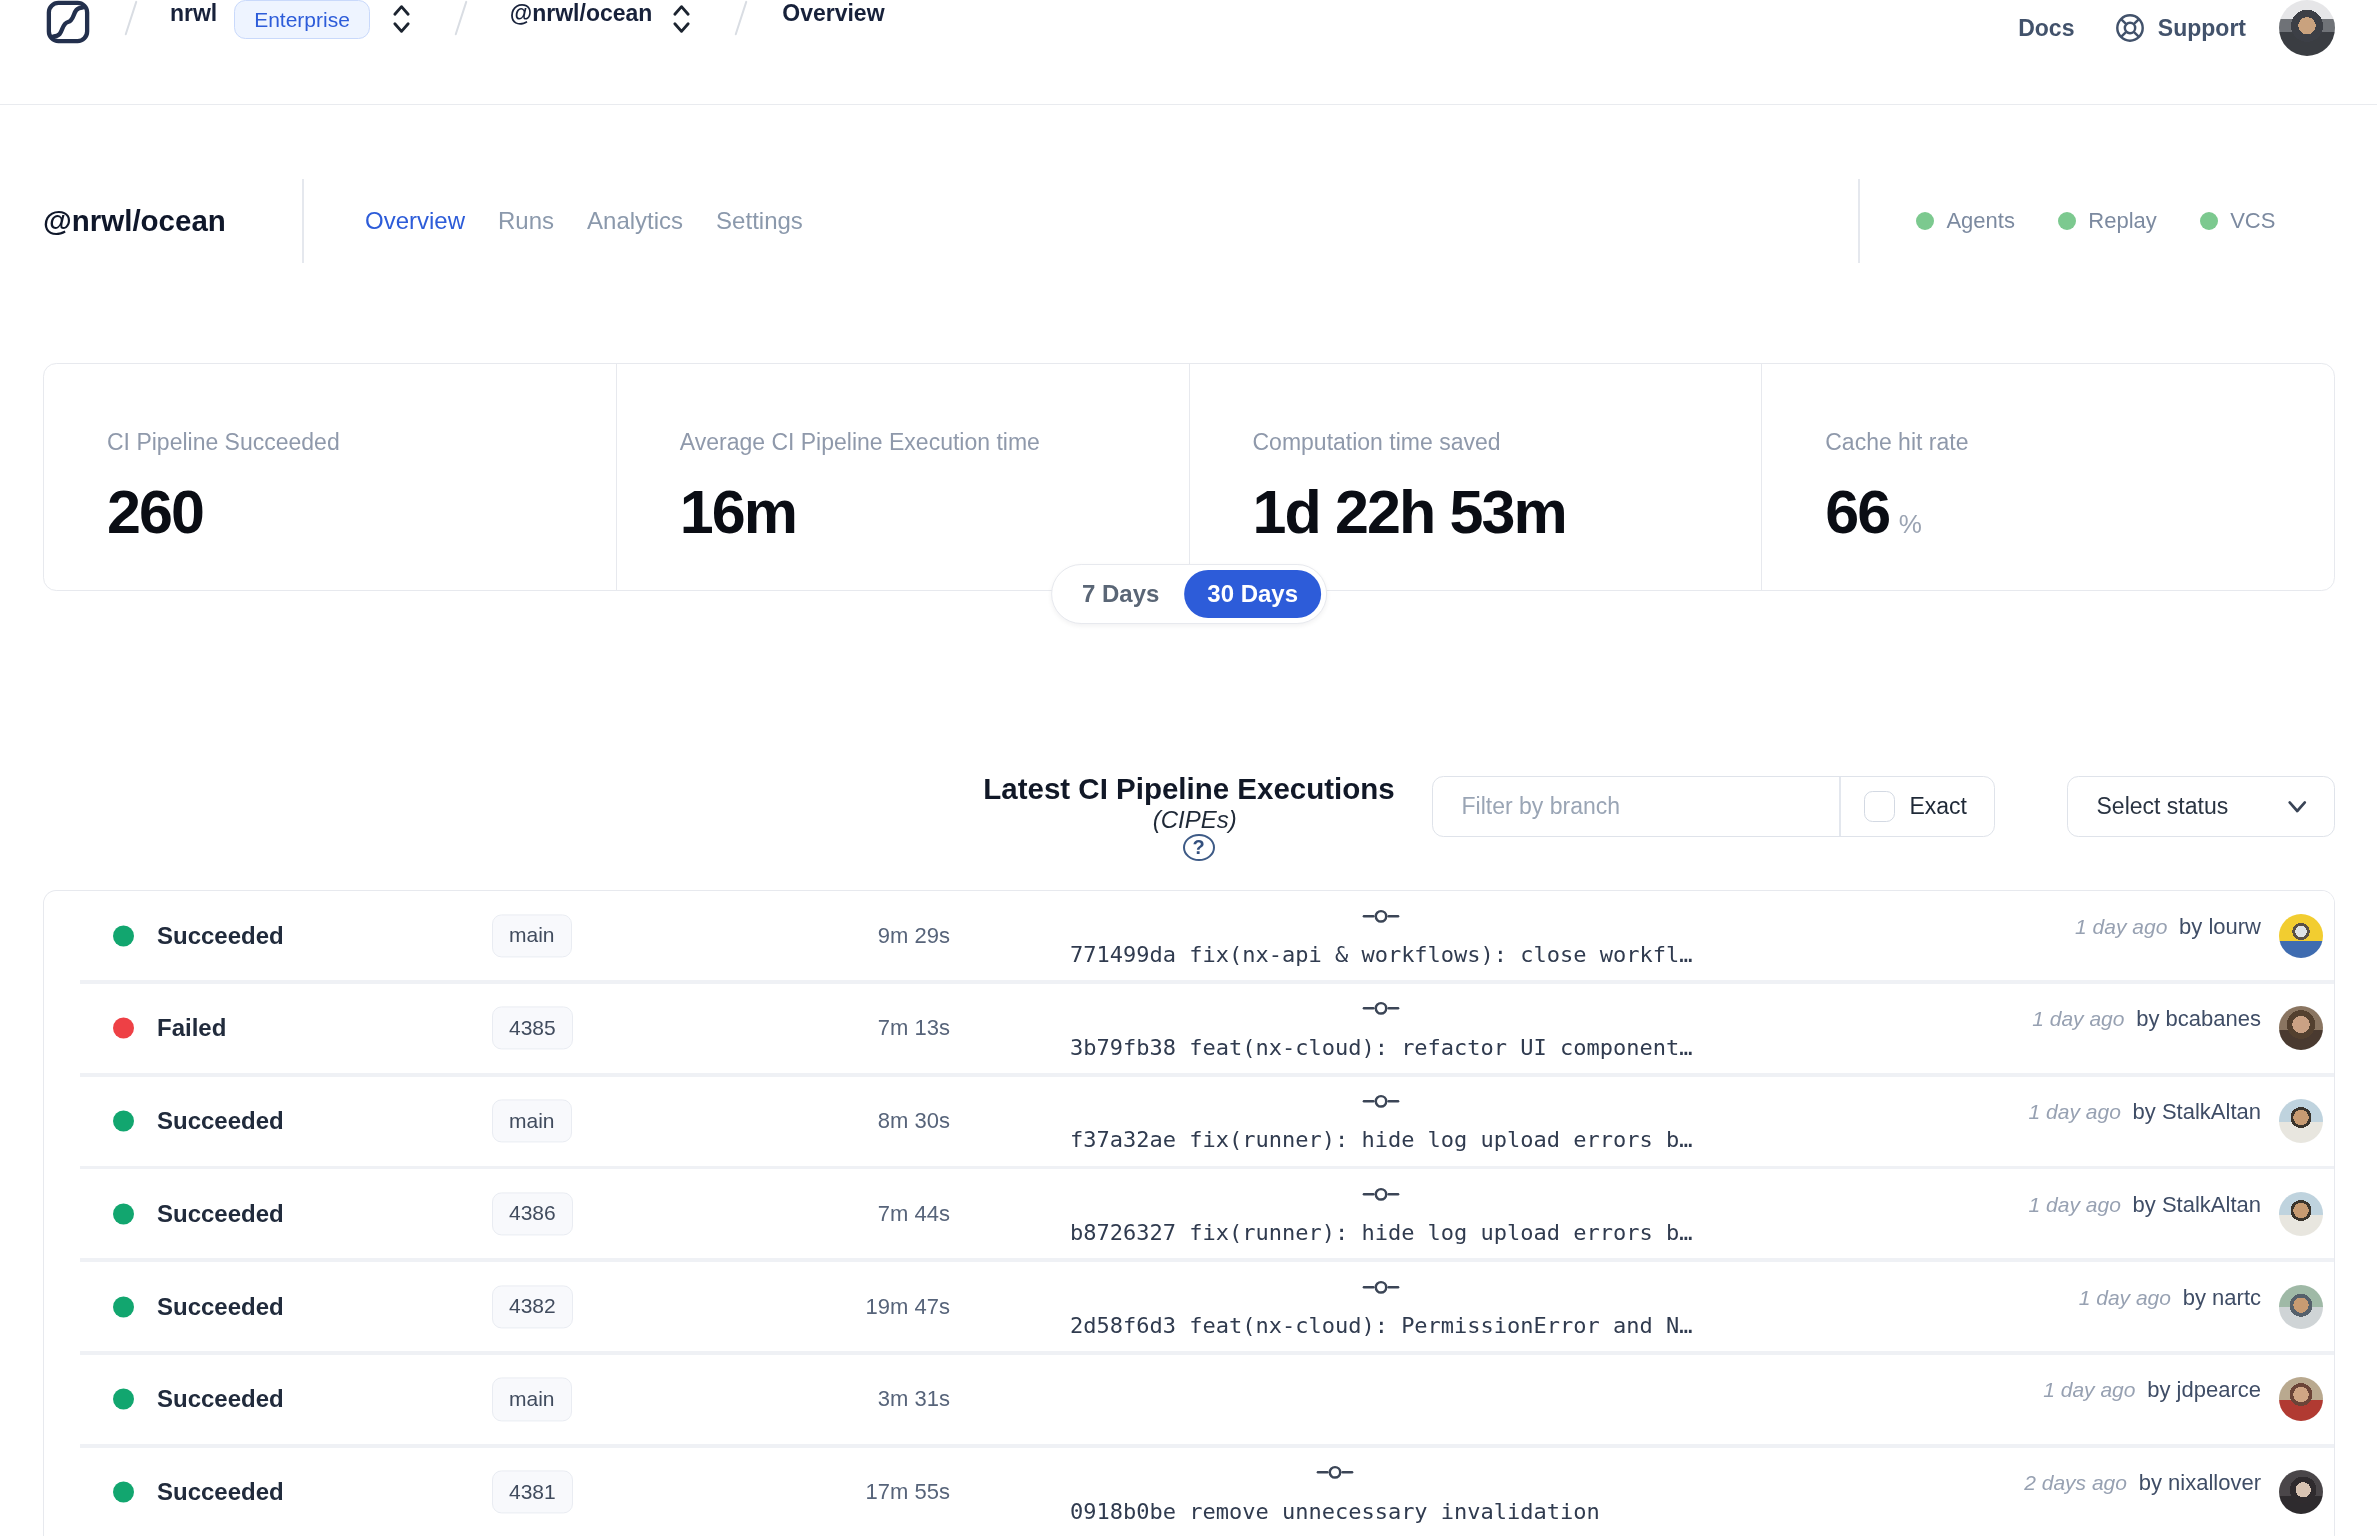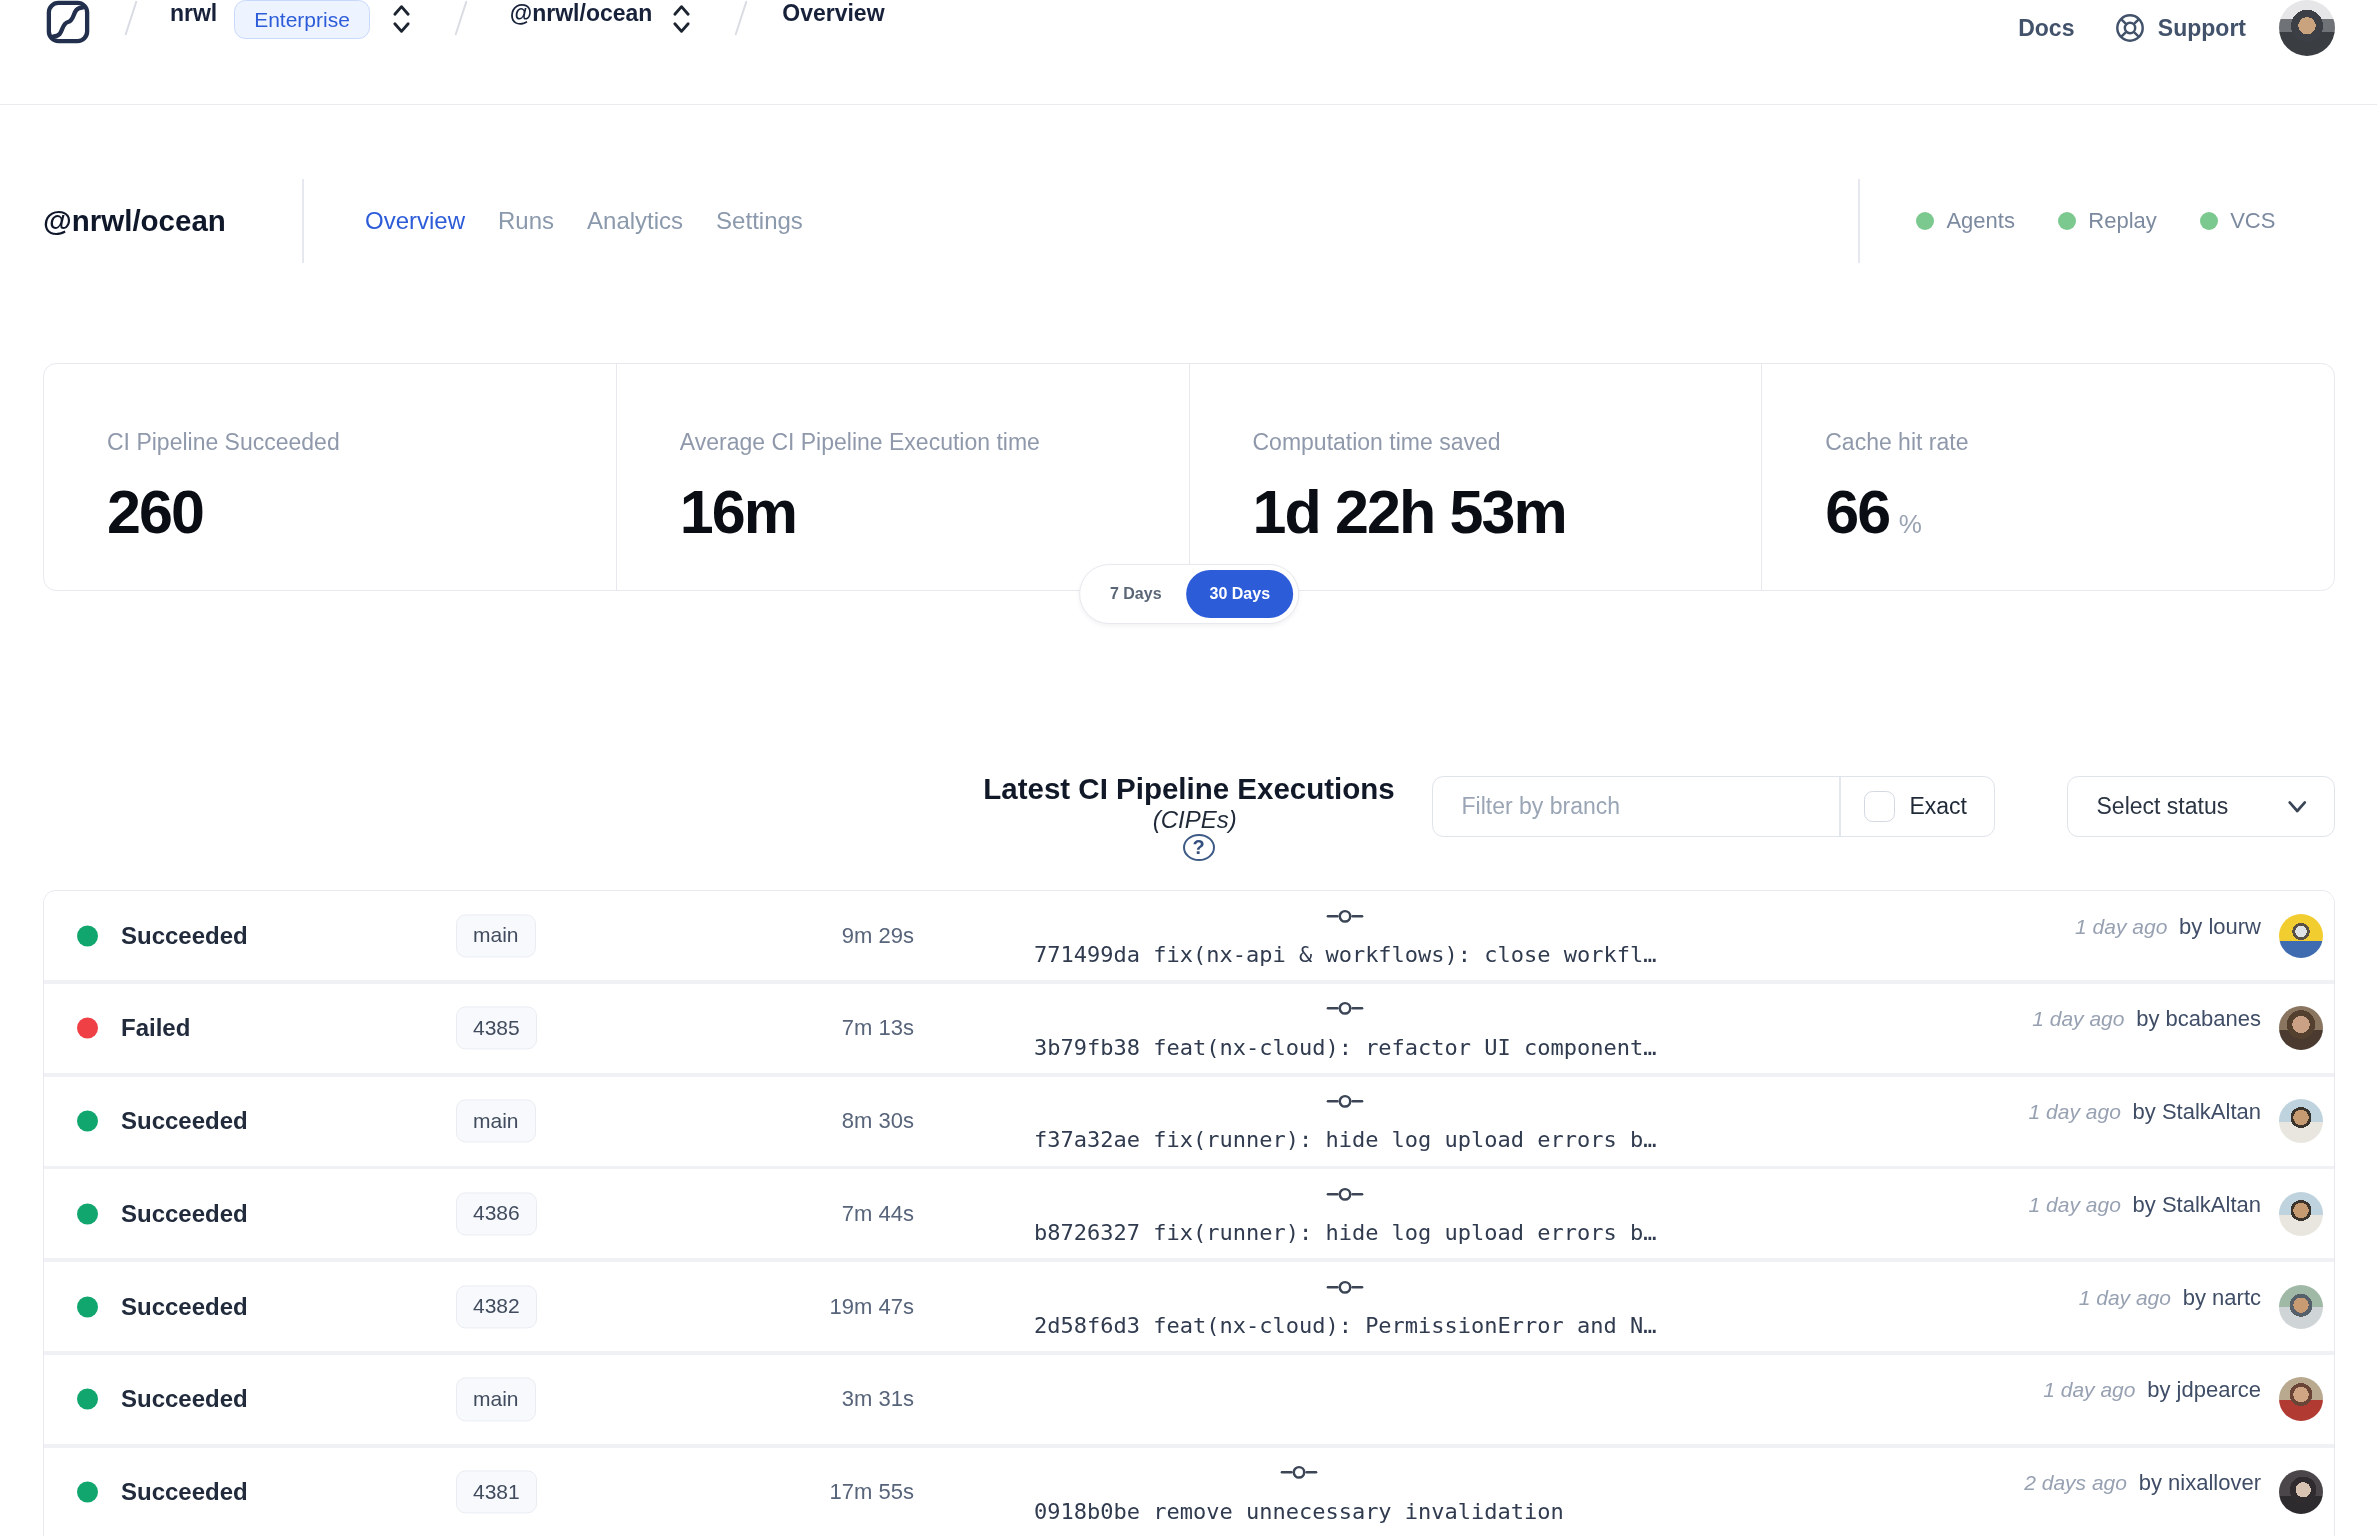--- a/index.html
+++ b/index.html
@@ -47,21 +47,21 @@
   .card + .card { border-left:1.9px solid #e7e9ee; }
   .card-label { font-size:23px; font-weight:500; color:#8f99ab; }
   .card-value { margin-top:21px; font-size:61px; font-weight:700; letter-spacing:-1.9px; color:#0a0d14;
                 display:flex; align-items:baseline; }
   .card-unit { font-size:26px; font-weight:500; color:#9aa3b2; letter-spacing:0; margin-left:9.5px; }
 
   .range-toggle { position:absolute; left:50%; top:200px; transform:translateX(-50%);
                   background:#fff; border:1.9px solid #e7e9ee; border-radius:32px;
                   padding:4.8px; display:flex; align-items:center;
                   box-shadow:0 1.9px 5.7px rgba(16,24,40,.06); z-index:3; }
-  .rt-opt { font-size:16px; font-weight:700; color:#5a6676; padding:0 25px; height:48px;
+  .rt-opt { font-size:24px; font-weight:700; color:#5a6676; padding:0 25px; height:48px;
             line-height:48px; border-radius:25px; cursor:pointer; white-space:nowrap; }
   .rt-opt.selected { background:var(--c-accent); color:#fff; padding:0 23px; }
 
   
   .cipe-head { position:absolute; left:43px; right:43px; top:772px; height:67px;
                display:flex; align-items:center;flex-direction:column; }
   .cipe-title { font-size:29.5px; font-weight:700; color:#111827; }
   .cipe-suffix { font-size:24px; font-style:italic; font-weight:500; color:#1f2937; margin-left:11.4px; }
   .help { width:32px; height:32px; border:2.4px solid #3d5a86; border-radius:50%; color:#33507e;
           font-size:20px; font-weight:700; display:flex; align-items:center; justify-content:center;
@@ -79,21 +79,21 @@
   .exact-label { font-size:23px; font-weight:500; color:#1f2937; }
   .status-select { position:absolute; right:0; top:3.8px; width:268px; height:61px;
                    border:1.9px solid #dfe3ea; border-radius:11.4px; background:#fff;
                    display:flex; align-items:center; justify-content:space-between;
                    padding:0 23px 0 28.5px; cursor:pointer; }
   .ss-label { font-size:23px; font-weight:500; color:#2a3442; }
 
   
   .table { position:absolute; left:43px; top:890px; width:2292px;
            border:1.9px solid #e7e9ee; border-bottom:0; border-radius:13.3px 13.3px 0 0;
-           background:#fff; overflow:hidden; }
+           background:#fff; overflow:hidden;padding-left:36px; }
   .row { position:relative; height:89px; background:#fff; cursor:pointer; }
   .row-sep { height:3.8px; background:#eff1f5; }
   .rc { position:absolute; top:50%; transform:translateY(-50%); }
   .dot { left:33px; width:21px; height:21px; border-radius:50%; }
   .dot-succeeded { background:var(--c-success); }
   .dot-failed { background:var(--c-failure); }
   .status-label { left:77px; font-size:24px; font-weight:600; color:#212b3c; }
   .branch-badge { left:412px; background:#f8f9fc; border:1.9px solid #e9ecf2; border-radius:9.5px;
                   padding:8.6px 16px; font-size:21px; font-weight:500; color:#414c5e; }
   .duration { left:680px; width:190px; text-align:right; font-size:22px; color:#57647a; }

